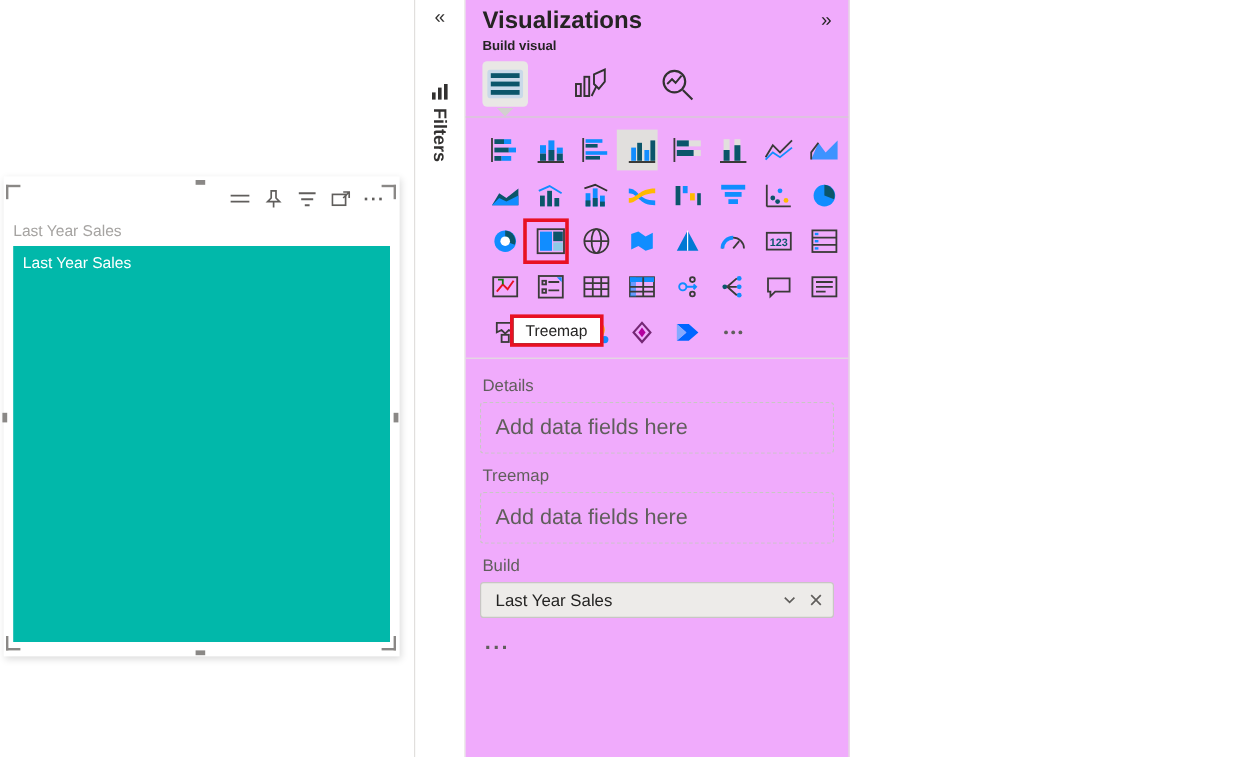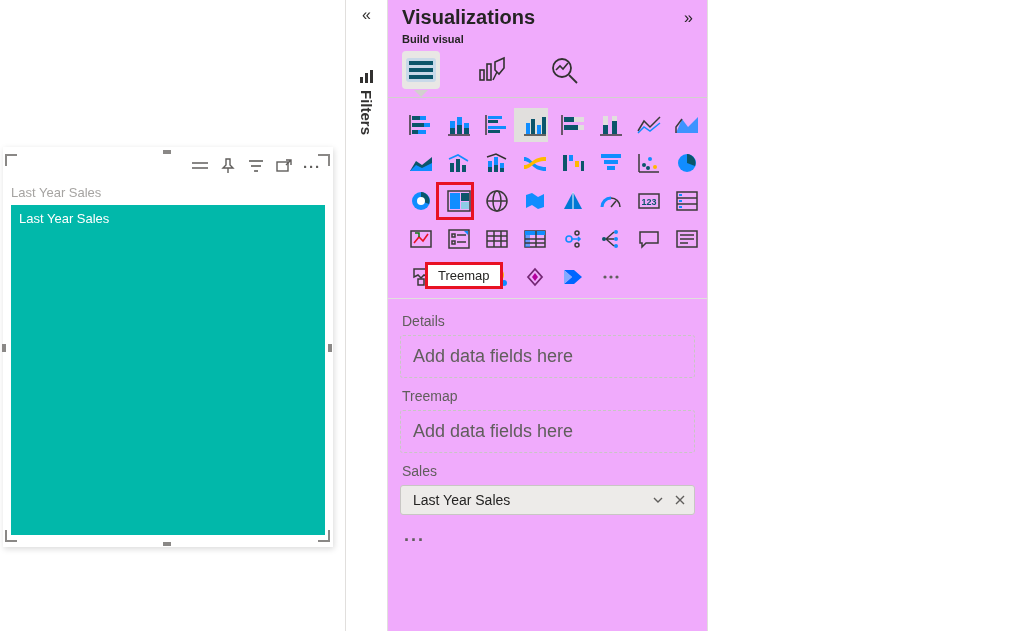--- a/index.html
+++ b/index.html
@@ -588,21 +588,21 @@
       </div>
     </div>
 
   <div class="wells">
     <div class="well-label">Details</div>
     <div class="well-box"><span>Add data fields here</span></div>
 
     <div class="well-label">Treemap</div>
     <div class="well-box"><span>Add data fields here</span></div>
 
-    <div class="well-label">Sales</div>
+    <div class="well-label">Build</div>
     <div class="well-chip">
       <span>Last Year Sales</span>
       <span class="chip-actions">
         <span>
           <svg width="12" height="12" viewBox="0 0 12 12">
               <path d="M2 4 L6 8 L10 4" fill="none" stroke="#605e5c" stroke-width="1.4"></path>
             </svg>
         </span>
         <span>
           <svg width="12" height="12" viewBox="0 0 12 12">

